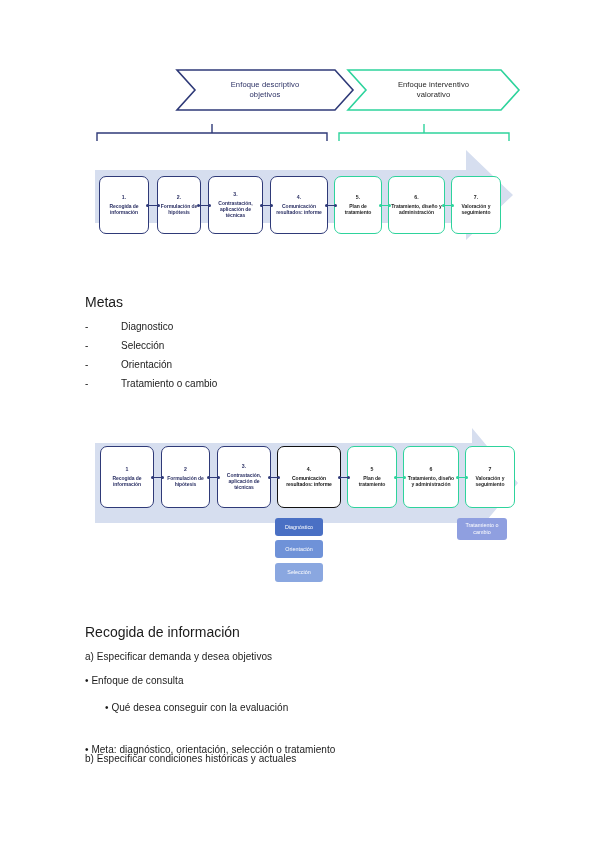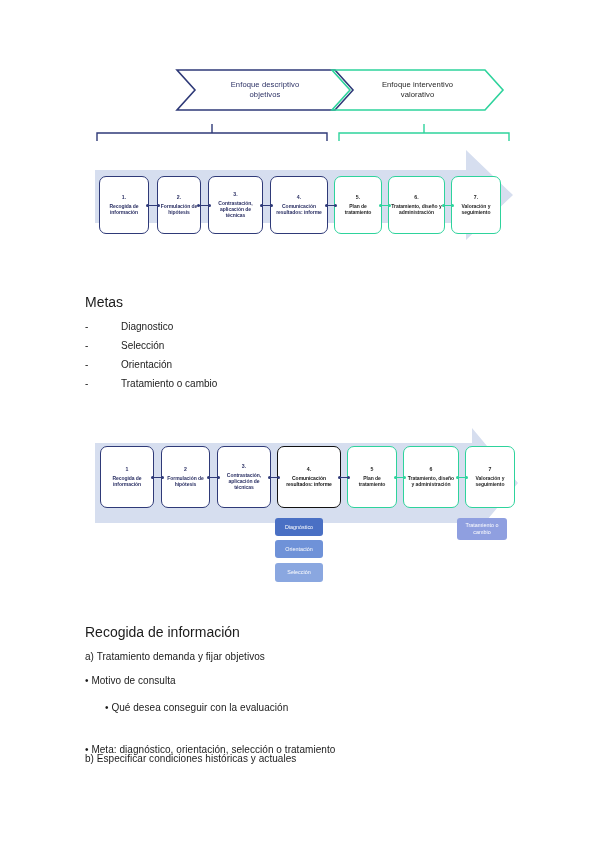--- a/index.html
+++ b/index.html
@@ -162,21 +162,21 @@
     <div class="chev chev-desc" style="left:0px; width:180px;">
       <svg width="180" height="44" viewBox="0 0 180 44">
         <path d="M2,2 L160,2 L178,22 L160,42 L2,42 L20,22 Z" fill="none" stroke="#2f3a78" stroke-width="1.6" stroke-linejoin="miter"></path>
       </svg>
       <div class="chev-label">
         <span>Enfoque descriptivo</span><br>
         <span>objetivos</span>
       </div>
     </div>
 
-    <div class="chev chev-int" style="left:155px; width:175px;">
+    <div class="chev chev-int" style="left:171px; width:175px;">
       <svg width="175" height="44" viewBox="0 0 175 44">
         <path d="M2,2 L155,2 L173,22 L155,42 L2,42 L20,22 Z" fill="none" stroke="#2ed39c" stroke-width="1.6" stroke-linejoin="miter"></path>
       </svg>
       <div class="chev-label">
         <span>Enfoque interventivo</span><br>
         <span>valorativo</span>
       </div>
     </div>
   </div>
 
@@ -300,19 +300,19 @@
     <div class="txt">Valoración y seguimiento</div>
   </div>
 
   <div class="badge" style="left:275px; top:518px; width:48px; height:18px; background:#4a70c4;">Diagnóstico</div>
   <div class="badge" style="left:275px; top:540px; width:48px; height:18px; background:#6f92d8;">Orientación</div>
   <div class="badge" style="left:275px; top:563px; width:48px; height:19px; background:#8aa7e0;">Selección</div>
   <div class="badge" style="left:457px; top:518px; width:50px; height:22px; background:#8f9fe0;">Tratamiento o cambio</div>
 
   <div class="h-underline" style="left:85px; top:624px;">Recogida de información</div>
 
-  <div class="body-line" style="left:85px; top:651px;">a) Tratamiento demanda y fijar objetivos</div>
-  <div class="body-line" style="left:85px; top:675px;">• Motivo de consulta</div>
+  <div class="body-line" style="left:85px; top:651px;">a) Especificar demanda y desea objetivos</div>
+  <div class="body-line" style="left:85px; top:675px;">• Enfoque de consulta</div>
   <div class="body-line" style="left:74px; top:702px;margin-left:31px;">• Qué desea conseguir con la evaluación</div>
   <div class="body-line" style="left:85px; top:728px;margin-top:16px;">• Meta: diagnóstico, orientación, selección o tratamiento</div>
   <div class="body-line" style="left:85px; top:753px;">b) Especificar condiciones históricas y actuales</div>
 
 </div>
 
 </body></html>

